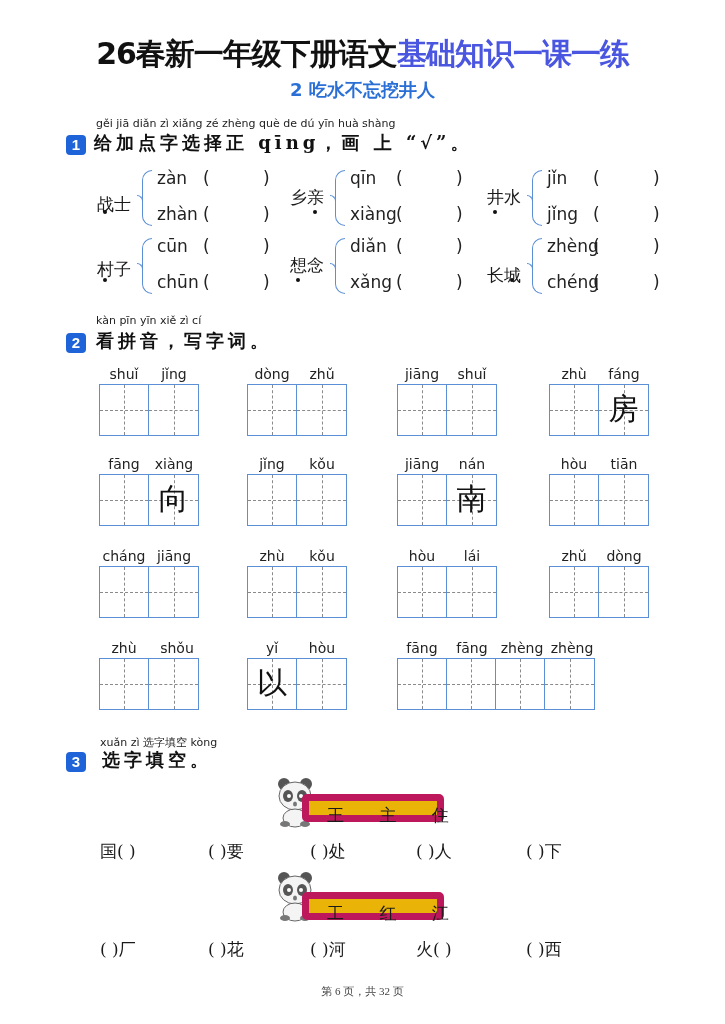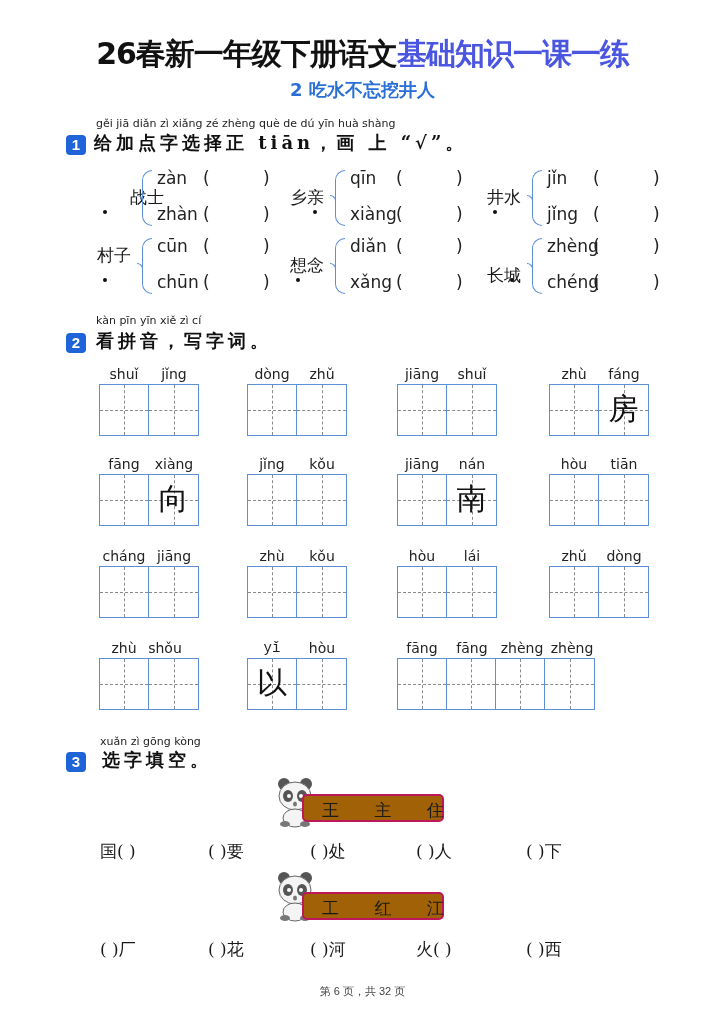--- a/index.html
+++ b/index.html
@@ -35,47 +35,47 @@
   .word-box .py { position: absolute; top: 0; font-size: 14px; color: #222; white-space: nowrap; text-align: center; }
   .word-box .cells { position: absolute; top: 18px; left: 0; display: flex; border: 1.5px solid #5b8fd6; }
   .cell { position: relative; width: 49px; height: 50px; border-right: 1.5px solid #5b8fd6; }
   .cell:last-child { border-right: none; }
   .cell .hline { position: absolute; left: 0; right: 0; top: 50%; border-top: 1px dashed #8a8a8a; }
   .cell .vline { position: absolute; top: 0; bottom: 0; left: 50%; border-left: 1px dashed #8a8a8a; }
   .cell .ch { position: absolute; left: 0; right: 0; top: 4px; text-align: center; font-size: 30px;
     font-family: "DejaVu Serif", serif; color: #111; }
 
   
-  .choice-box { position: absolute; height: 28px; border: 2px solid #be185d; border-radius: 5px; background: #a16207; }
+  .choice-box { position: absolute; height: 28px; border: 7px solid #be185d; border-radius: 5px; background: #eab308; }
   .choice-box .opts { position: absolute; left: 36px; top: 3px; font-size: 17px; white-space: nowrap;
     font-family: "DejaVu Serif", serif; word-spacing: 30px; }
   .panda { position: absolute; width: 40px; height: 52px; }
   .fill-row { position: absolute; left: 100px; font-size: 17px; white-space: nowrap; font-family: "DejaVu Serif", serif; }
   .fill-item { position: absolute; }
 
   .footer { position: absolute; top: 984px; left: 0; width: 725px; text-align: center; font-size: 11px; color: #444;
-    font-family: Liberation Sans, sans-serif; }
+    font-family: Liberation Serif, serif; }
 </style>
 </head>
 <body>
 
 <div class="title">
   <span class="t-black">26春新一年级下册语文</span><span class="t-blue">基础知识一课一练</span>
 </div>
 <div class="subtitle">2  吃水不忘挖井人</div>
 
 <div>
   <div class="q-pinyin" style="left:96px; top:117px;">gěi  jiā  diǎn  zì  xiǎng  zé  zhèng  què  de   dú  yīn       huà  shàng</div>
   <div class="q-badge" style="left:66px; top:135px;">1</div>
-  <div class="q-text" style="left:94px; top:131px;">给加点字选择正 tiān，画 上  “√”。</div>
+  <div class="q-text" style="left:94px; top:131px;">给加点字选择正 qīng，画 上  “√”。</div>
 </div>
 
 <div id="q1-items">
     <div class="pick" style="left: 97px; top: 172px;">
-      <span class="word" style="left:0; top:14px;margin-left:33px;">战士</span>
+      <span class="word" style="left:0; top:21px;">战士</span>
       <span class="dot" style="left:6px; top:38px;"></span>
       <span class="brace" style="left:45px; top:-2px;"></span>
       <span class="opt" style="left:60px; top:-4px;">zàn</span>
       <span class="paren" style="left:106px; top:-4px;">(</span>
       <span class="paren" style="left:166px; top:-4px;">)</span>
       <span class="opt" style="left:60px; top:32px;">zhàn</span>
       <span class="paren" style="left:106px; top:32px;">(</span>
       <span class="paren" style="left:166px; top:32px;">)</span>
     </div>
     <div class="pick" style="left: 290px; top: 172px;">
@@ -94,21 +94,21 @@
       <span class="dot" style="left:6px; top:38px;"></span>
       <span class="brace" style="left:45px; top:-2px;"></span>
       <span class="opt" style="left:60px; top:-4px;">jǐn</span>
       <span class="paren" style="left:106px; top:-4px;">(</span>
       <span class="paren" style="left:166px; top:-4px;">)</span>
       <span class="opt" style="left:60px; top:32px;">jǐng</span>
       <span class="paren" style="left:106px; top:32px;">(</span>
       <span class="paren" style="left:166px; top:32px;">)</span>
     </div>
     <div class="pick" style="left: 97px; top: 240px;">
-      <span class="word" style="left:0; top:4px;">村子</span>
+      <span class="word" style="left:0; top:18px;">村子</span>
       <span class="dot" style="left:6px; top:38px;"></span>
       <span class="brace" style="left:45px; top:-2px;"></span>
       <span class="opt" style="left:60px; top:-4px;">cūn</span>
       <span class="paren" style="left:106px; top:-4px;">(</span>
       <span class="paren" style="left:166px; top:-4px;">)</span>
       <span class="opt" style="left:60px; top:32px;">chūn</span>
       <span class="paren" style="left:106px; top:32px;">(</span>
       <span class="paren" style="left:166px; top:32px;">)</span>
     </div>
     <div class="pick" style="left: 290px; top: 240px;">
@@ -328,36 +328,36 @@
         </div>
         <div class="cell">
           <span class="hline"></span>
           <span class="vline"></span>
           <span class="ch"></span>
         </div>
       </div>
     </div>
     <div class="word-box" style="left: 99px; top: 640px;">
       <span class="py" style="left:0px; width:50px;">zhù</span>
-      <span class="py" style="left:41px; width:50px;">shǒu</span>
+      <span class="py" style="left:53px; width:50px;">shǒu</span>
       <div class="cells">
         <div class="cell">
           <span class="hline"></span>
           <span class="vline"></span>
           <span class="ch"></span>
         </div>
         <div class="cell">
           <span class="hline"></span>
           <span class="vline"></span>
           <span class="ch"></span>
         </div>
       </div>
     </div>
     <div class="word-box" style="left: 247px; top: 640px;">
-      <span class="py" style="left:0px; width:50px;font-family:Liberation Mono, monospace;">yǐ</span>
+      <span class="py" style="left:0px; width:50px;">yǐ</span>
       <span class="py" style="left:50px; width:50px;">hòu</span>
       <div class="cells">
         <div class="cell">
           <span class="hline"></span>
           <span class="vline"></span>
           <span class="ch">以</span>
         </div>
         <div class="cell">
           <span class="hline"></span>
           <span class="vline"></span>
@@ -389,21 +389,21 @@
         <div class="cell">
           <span class="hline"></span>
           <span class="vline"></span>
           <span class="ch"></span>
         </div>
       </div>
     </div>
   </div>
 
 <div>
-  <div class="q-pinyin" style="left:100px; top:735px;">xuǎn  zì  gōng  kòng</div>
+  <div class="q-pinyin" style="left:100px; top:735px;">xuǎn  zì  选字填空  kòng</div>
   <div class="q-badge" style="left:66px; top:752px;">3</div>
   <div class="q-text" style="left:102px; top:748px;">选字填空。</div>
 </div>
 
 <svg class="panda" style="left:276px; top:776px;" viewBox="0 0 40 52">
   <circle cx="8" cy="8" r="6" fill="#555"></circle>
     <circle cx="30" cy="8" r="6" fill="#555"></circle>
   <ellipse cx="19" cy="20" rx="16" ry="14" fill="#f4f4f4" stroke="#666" stroke-width="1"></ellipse>
   <ellipse cx="12" cy="20" rx="5" ry="6" fill="#555"></ellipse>
     <ellipse cx="26" cy="20" rx="5" ry="6" fill="#555"></ellipse>

